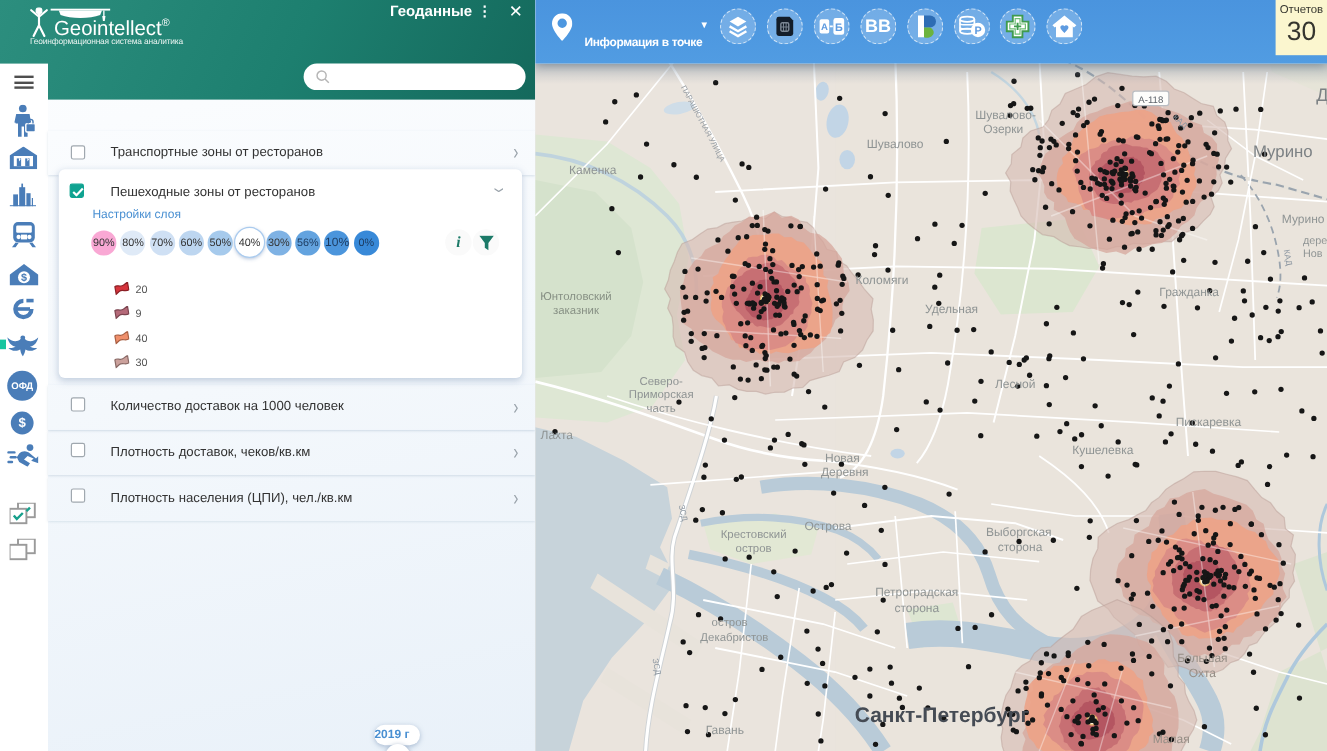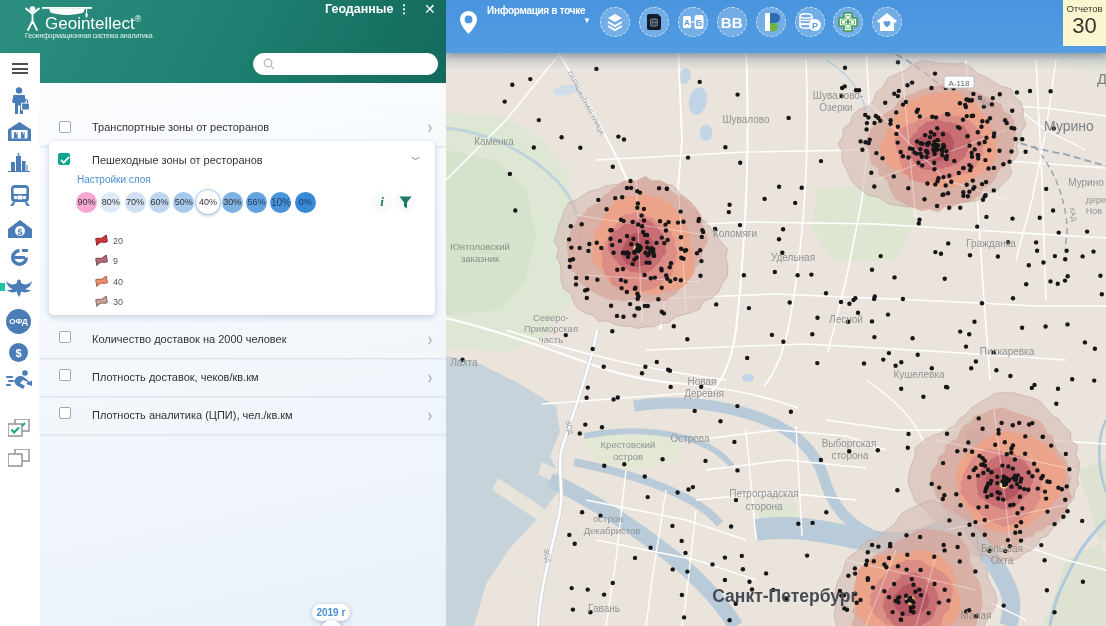--- a/index.html
+++ b/index.html
@@ -949,21 +949,21 @@
         <text x="513" y="85.5" font-size="8" fill="#5e646b" text-anchor="middle">А-118</text>
       </g>
 </svg>
 <div style="position:absolute;left:0;top:53px;width:660px;height:17px;background:linear-gradient(180deg,rgba(130,148,165,.38),rgba(130,148,165,0))"></div>
 </div>
 
 <div id="tbar">
  <svg style="position:absolute;left:14px;top:11px" width="17" height="24" viewBox="0 0 17 24">
       <path d="M8.5,0 C3.8,0 0,3.8 0,8.5 C0,14.5 8.5,23 8.5,23 C8.5,23 17,14.5 17,8.5 C17,3.8 13.2,0 8.5,0 Z M8.5,12.3 A3.9,3.9 0 1 1 8.5,4.5 A3.9,3.9 0 0 1 8.5,12.3 Z" fill="#fff"></path>
     </svg>
- <span style="position:absolute;left:41px;top:5px;font-size:10px;font-weight:bold;letter-spacing:-0.3px;color:#fff">Информация в точке</span>
+ <span style="position:absolute;left:41px;top:30px;font-size:10px;font-weight:bold;letter-spacing:-0.3px;color:#fff">Информация в точке</span>
  <span style="position:absolute;left:137px;top:16px;font-size:8px;color:#fff">▼</span>
  <div class="tbtn" style="left:154px">
       <svg width="20" height="20" viewBox="0 0 20 20">
         <path d="M10,2 L17,6 10,10 3,6 Z" fill="#fff"></path>
         <path d="M3,10 L10,14 17,10" fill="none" stroke="#fff" stroke-width="2"></path>
         <path d="M3,14 L10,18 17,14" fill="none" stroke="#fff" stroke-width="2"></path>
       </svg>
     </div>
     <div class="tbtn" style="left:192.9px">
       <svg width="20" height="20" viewBox="0 0 20 20">
@@ -1179,30 +1179,30 @@
         <div class="fl" style="top:136px">40</div>
         <svg style="position:absolute;left:46px;top:155px" width="13" height="11" viewBox="0 0 13 11">
           <g transform="rotate(-10 6 5)">
             <path d="M1,3 C3.2,1.2 5.5,4.8 8.2,3 L12,1 12,7.5 C9.2,9.2 6.8,5.8 3.8,7.6 L1,9.4 Z" fill="#cba19c" stroke="#8a6a66" stroke-width="1"></path>
           </g>
         </svg>
         <div class="fl" style="top:156px">30</div>
   </div>
   <div class="row" style="top:223px">
         <div class="cb" style="top:10px"></div>
-        <div class="rlab">Количество доставок на 2000 человек</div>
+        <div class="rlab">Количество доставок на 1000 человек</div>
         <div class="chev">›</div>
       </div>
   <div class="row" style="top:261px">
         <div class="cb" style="top:10px"></div>
         <div class="rlab">Плотность доставок, чеков/кв.км</div>
         <div class="chev">›</div>
       </div>
   <div class="row" style="top:299px">
         <div class="cb" style="top:10px"></div>
-        <div class="rlab">Плотность аналитика (ЦПИ), чел./кв.км</div>
+        <div class="rlab">Плотность населения (ЦПИ), чел./кв.км</div>
         <div class="chev">›</div>
       </div>
-  <div style="position:absolute;left:272px;top:506px;width:38px;height:17px;background:#fff;border-radius:9px;box-shadow:0 1px 4px rgba(100,130,170,.5);font-size:10px;font-weight:bold;color:#4a90d2;text-align:center;line-height:17px">2019 г</div>
+  <div style="position:absolute;left:272px;top:506px;width:38px;height:17px;background:#fff;border-radius:9px;box-shadow:0 1px 4px rgba(100,130,170,.5);font-size:10px;font-weight:bold;color:#4a90d2;text-align:left;line-height:17px">2019 г</div>
   <div style="position:absolute;left:15px;top:531px;width:375px;height:4px;border-radius:2px;background:#e9e9e9"></div>
   <div style="position:absolute;left:15px;top:531px;width:267px;height:4px;border-radius:2px;background:#4a90d2"></div>
   <div style="position:absolute;left:281px;top:522px;width:21px;height:21px;border-radius:50%;background:#fff;box-shadow:0 1px 4px rgba(80,110,150,.6)"></div>
  </div>
 </div>
 </body></html>

